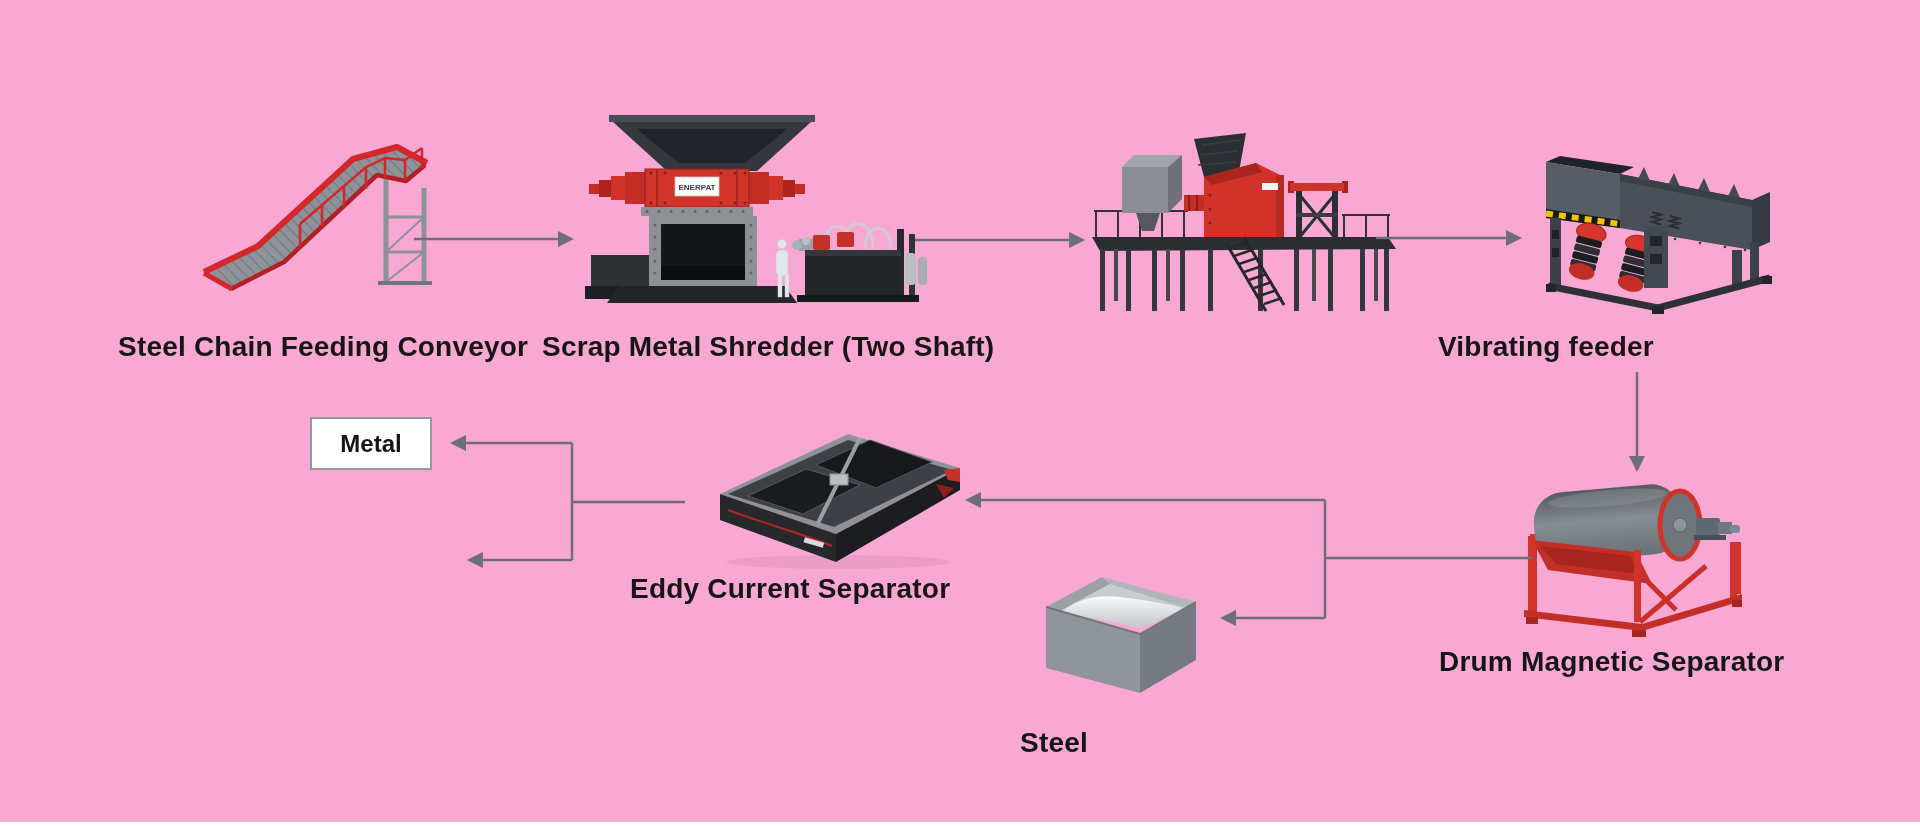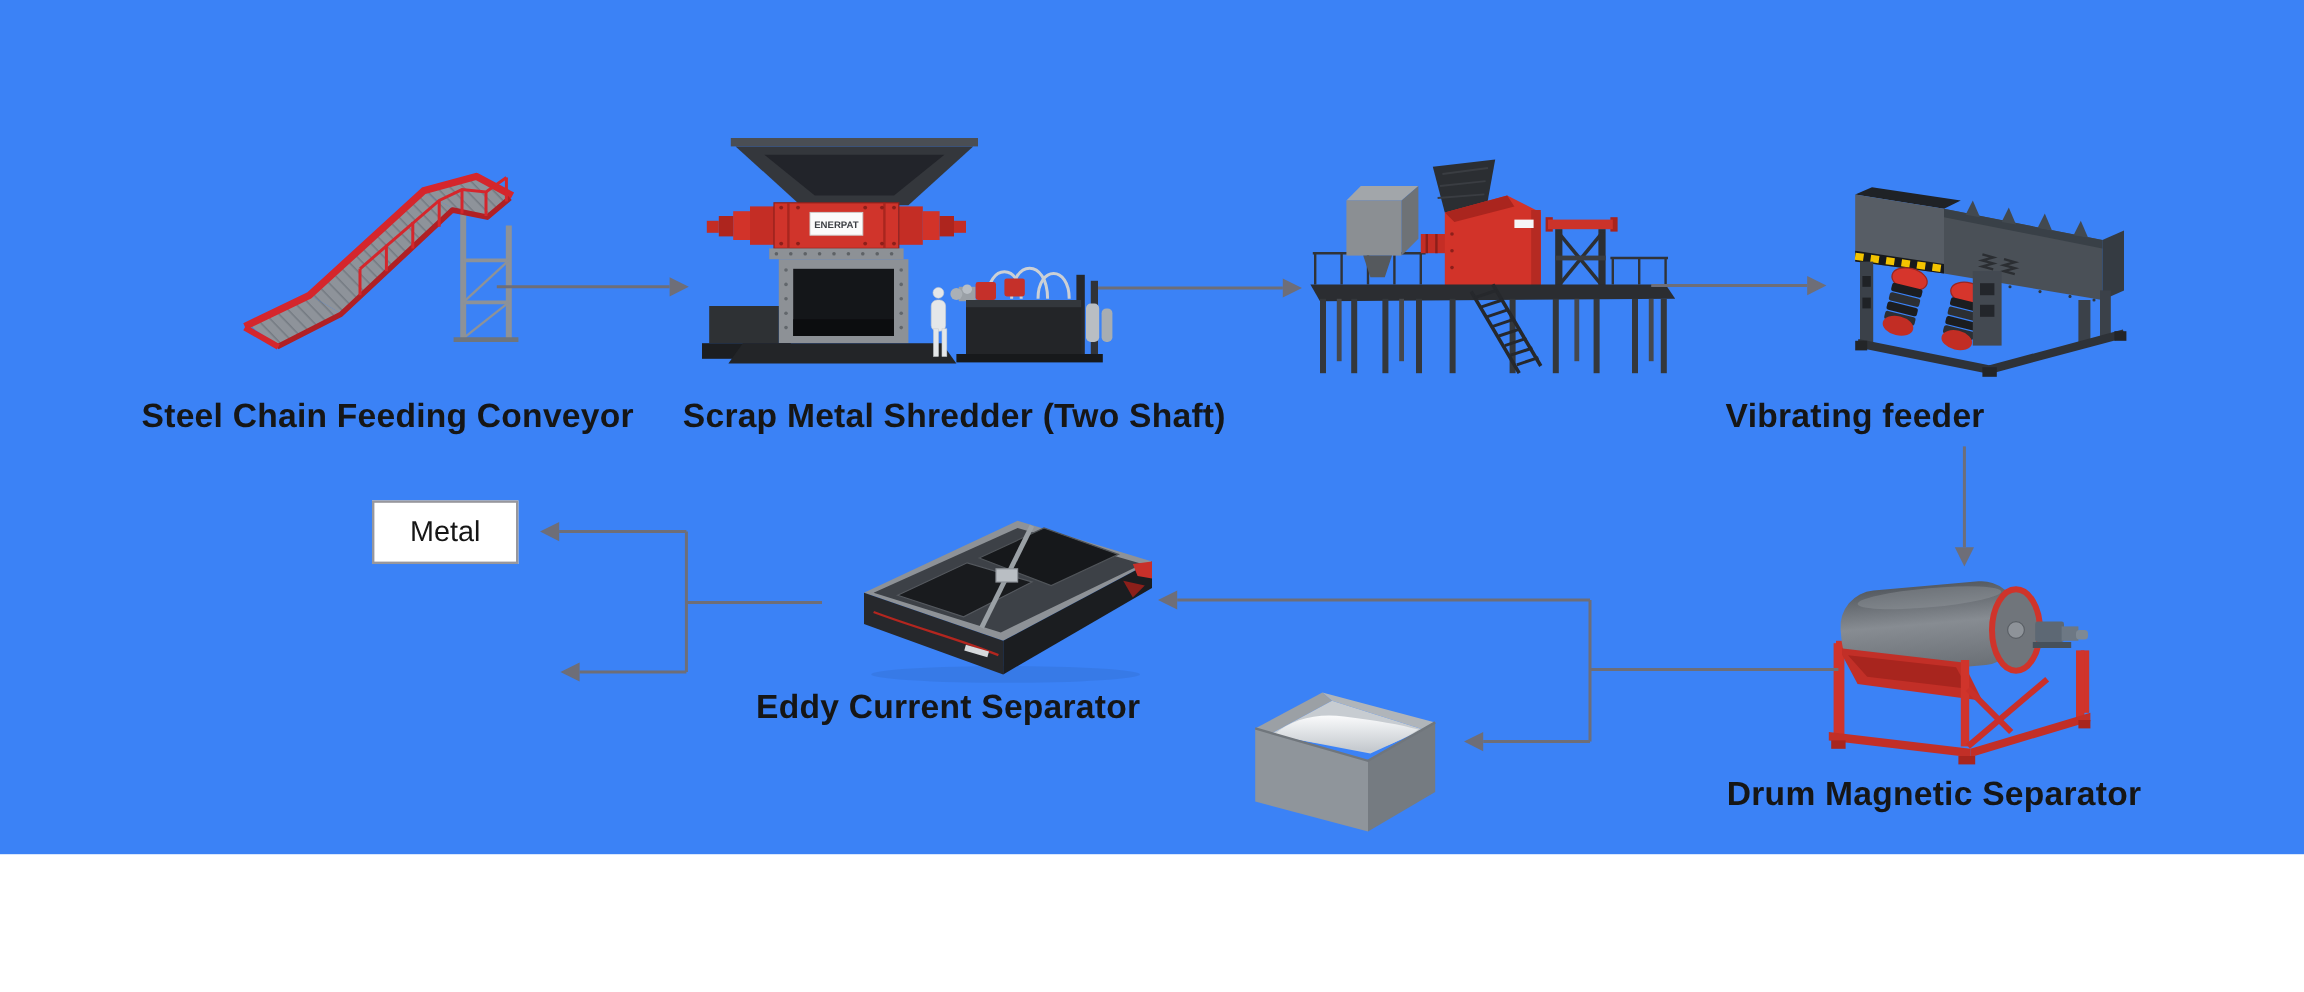--- a/index.html
+++ b/index.html
@@ -1,28 +1,28 @@
 <!DOCTYPE html>
 <html><head>
 <meta charset="utf-8">
 <style>
   html,body{margin:0;padding:0;background:#ffffff;}
   .canvas{
-    position:relative;width:1920px;height:712px;background:#3b82f6;
+    position:relative;width:1920px;height:822px;background:#f9a8d4;
     font-family:"Liberation Sans",sans-serif;overflow:hidden;
   }
   .machine{position:absolute;}
   .node-label{
     position:absolute;text-align:left;font-weight:700;font-size:28px;
     color:#161616;letter-spacing:.2px;line-height:34px;white-space:nowrap;
   }
   .io-box{
     position:absolute;background:#ffffff;border:2px solid #97979d;
     display:flex;align-items:center;justify-content:center;
-    font-weight:400;font-size:24px;color:#161616;box-sizing:border-box;
+    font-weight:700;font-size:24px;color:#161616;box-sizing:border-box;
   }
   #arrows{position:absolute;left:0;top:0;}
 </style>
 </head>
 <body>
 
 <div class="canvas">
 
   <svg class="machine" style="left:200px;top:112px" width="270" height="205" viewBox="0 0 270 205" role="img" aria-label="Steel Chain Feeding Conveyor">
     <defs>
@@ -397,19 +397,19 @@
       <polygon points="450,443 466,435 466,451"></polygon>
       <polygon points="467,560 483,552 483,568"></polygon>
     </g>
   </svg>
 
   <div class="io-box" style="left:310px;top:417px;width:122px;height:53px">
     <span>Metal</span>
   </div>
 
   <div class="node-label" style="left:118px;top:330px;width:400px">Steel Chain Feeding Conveyor</div>
-  <div class="node-label" style="left:569px;top:330px;width:400px">Scrap Metal Shredder (Two Shaft)</div>
+  <div class="node-label" style="left:542px;top:330px;width:400px">Scrap Metal Shredder (Two Shaft)</div>
   <div class="node-label" style="left:1439px;top:645px;width:400px">Drum Magnetic Separator</div>
   <div class="node-label" style="left:1438px;top:330px;width:400px">Vibrating feeder</div>
   <div class="node-label" style="left:630px;top:572px;width:400px">Eddy Current Separator</div>
   <div class="node-label" style="left:1020px;top:726px;width:200px">Steel</div>
 
 </div>
 
 </body></html>

